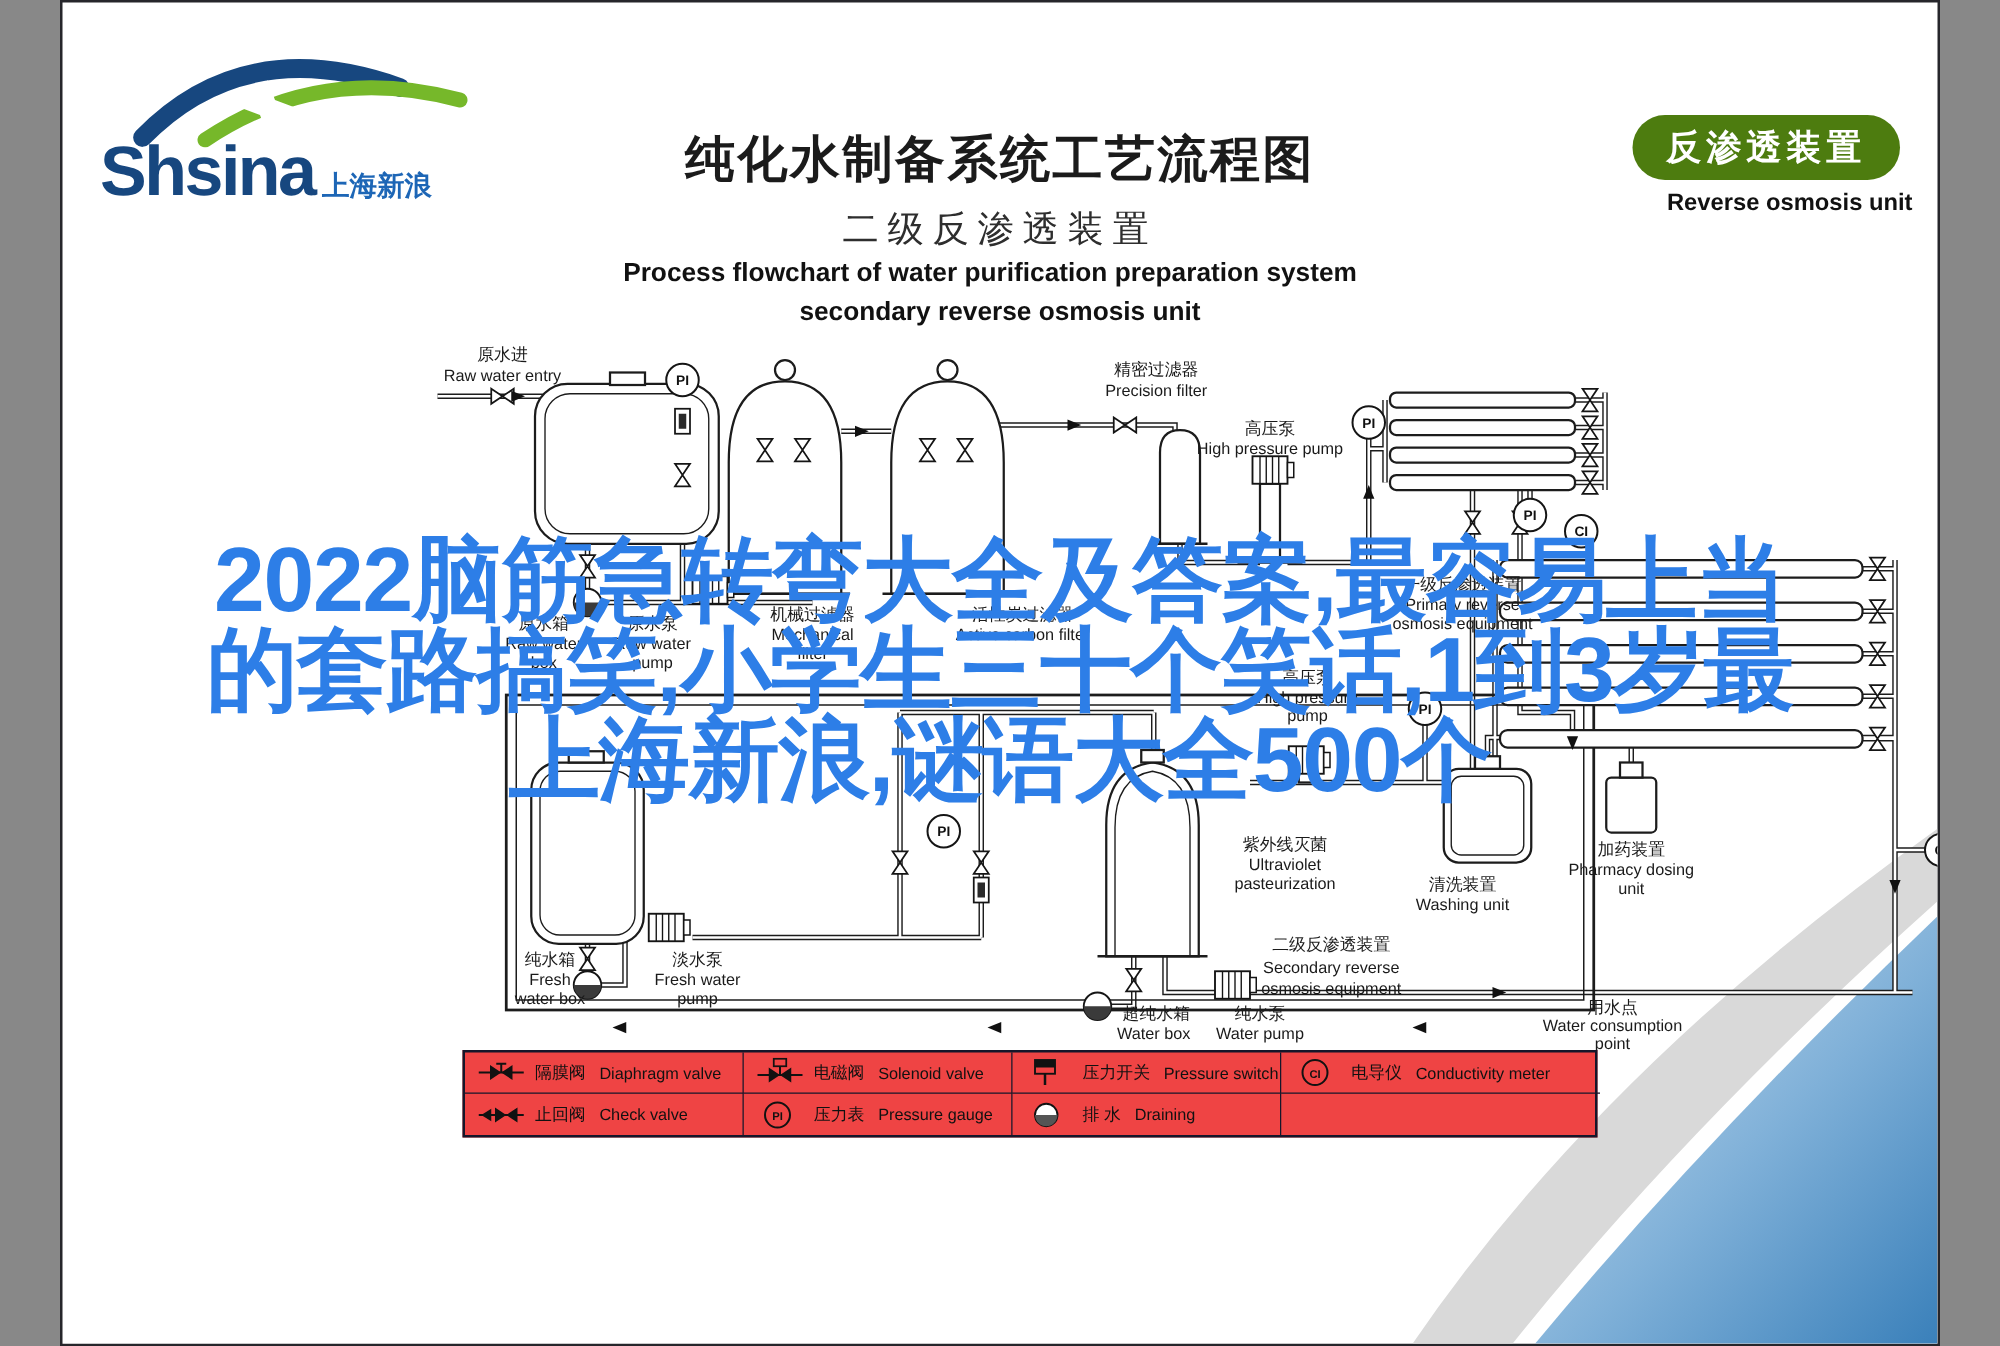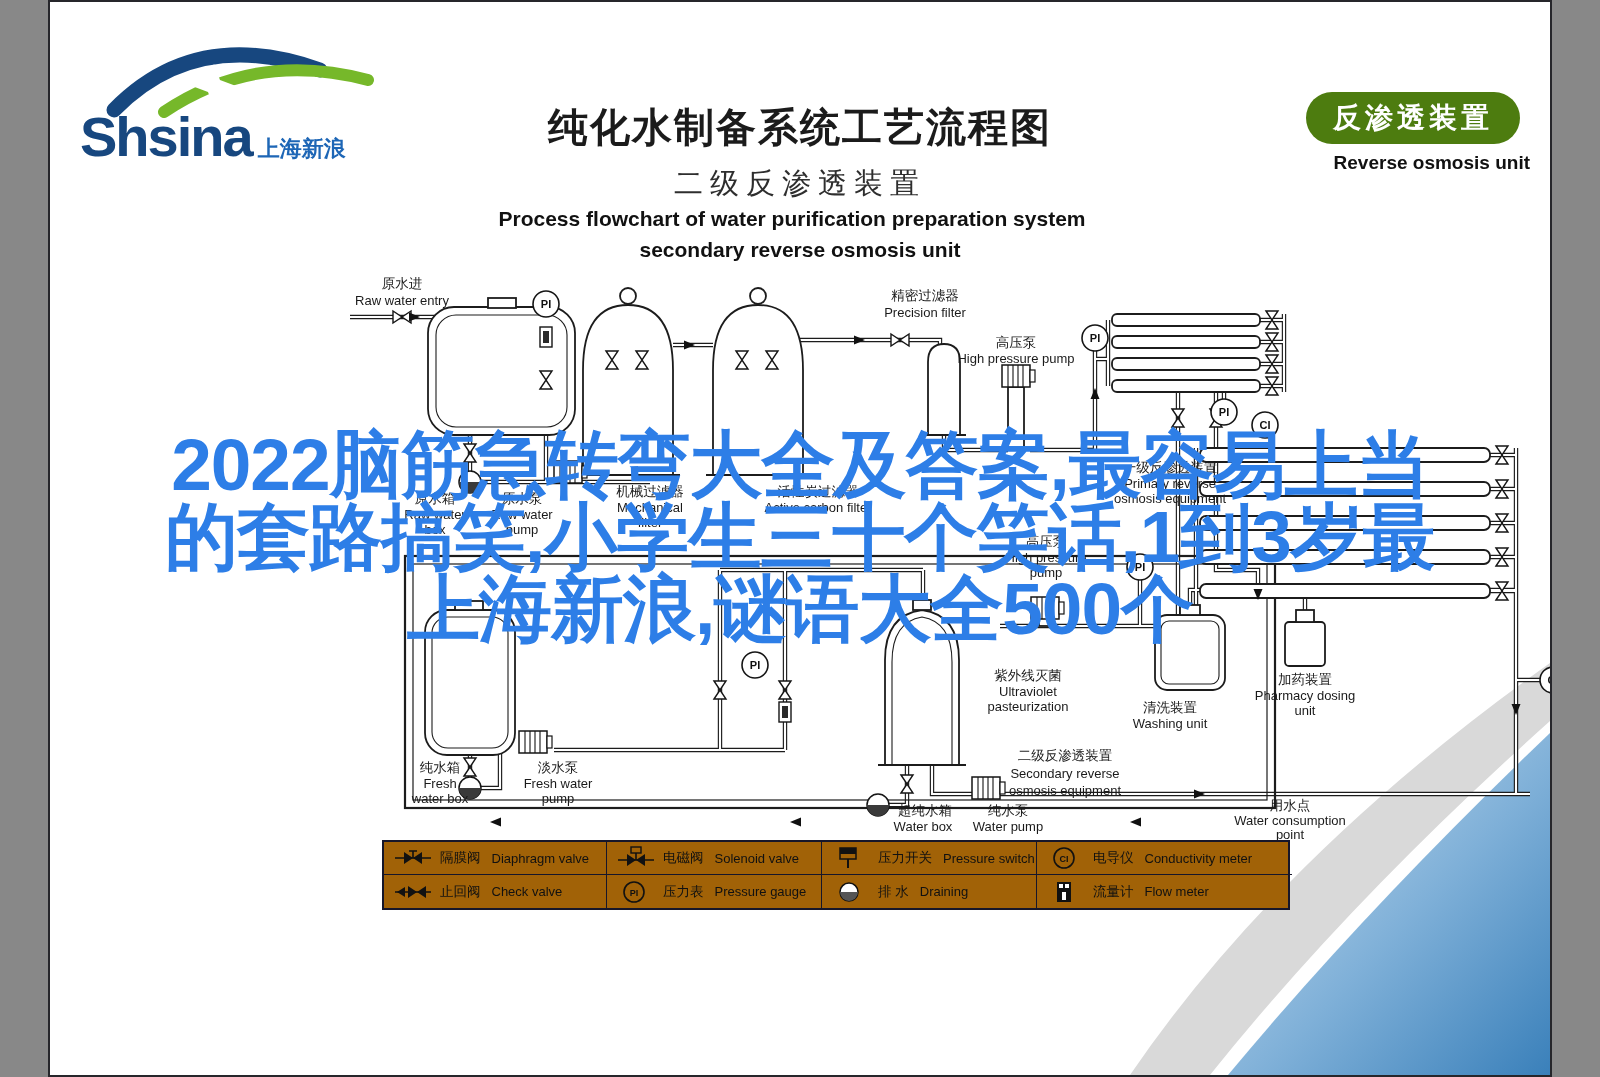--- a/index.html
+++ b/index.html
@@ -36,23 +36,23 @@
   
   .diagram{position:absolute; left:290px; top:258px; z-index:1;}
   .po{stroke:#1c1c1c; stroke-width:4.4; fill:none;}
   .pi2{stroke:#ffffff; stroke-width:2.1; fill:none;}
   .vs{fill:#ffffff; stroke:#1c1c1c; stroke-width:1.8;}
   .vs2{fill:none; stroke:#1c1c1c; stroke-width:1.1;}
   .lbl{font-size:13.5px; fill:#1a1a1a;}
   .lble{font-size:13px; fill:#1a1a1a;}
   .gtxt{font-size:11px; font-weight:bold; fill:#111;}
   
-  .legend{position:absolute; left:332px; top:838px; width:908px; z-index:6;
+  .legend{position:absolute; left:320px; top:838px; width:908px; z-index:6;
     display:grid; grid-template-columns:223px 215px 215px 255px;
-    border:2.5px solid #16162a; background:#a16207; box-sizing:border-box;}
+    border:2.5px solid #16162a; background:#ef4444; box-sizing:border-box;}
   .lcell{height:33px; display:flex; align-items:center; gap:7px; padding-left:9px;
     border-right:1.6px solid #16162a; border-bottom:1.6px solid #16162a; box-sizing:border-box;}
   .lcell:nth-child(4n){border-right:none;}
   .lcell:nth-child(n+5){border-bottom:none;}
   .lzh{font-size:13.5px; color:#111;}
   .len{font-size:13px; color:#111; margin-left:4px;}
   
   .swoosh{position:absolute; right:0; bottom:0; z-index:0;}
 </style>
 </head>
@@ -384,25 +384,15 @@
       <span class="len">Pressure gauge</span>
     </div>
     <div class="lcell">
       <svg width="40" height="24" viewBox="0 0 40 24">
           <circle cx="18" cy="12" r="9" fill="#fff" stroke="#111" stroke-width="1.5"></circle>
           <path d="M9,12 A9,9 0 0 0 27,12 Z" fill="#555"></path>
         </svg>
       <span class="lzh">排    水</span>
       <span class="len">Draining</span>
     </div>
-    <div class="lcell">
-      <svg width="40" height="24" viewBox="0 0 40 24">
-          <rect x="11" y="2" width="14" height="20" fill="#111"></rect>
-          <rect x="13" y="4" width="4" height="4" fill="#fff"></rect>
-          <rect x="19" y="4" width="4" height="4" fill="#fff"></rect>
-          <rect x="16" y="12" width="4" height="8" fill="#fff"></rect>
-        </svg>
-      <span class="lzh">流量计</span>
-      <span class="len">Flow meter</span>
-    </div>
   </div>
 
 </div>
 
 </body></html>

